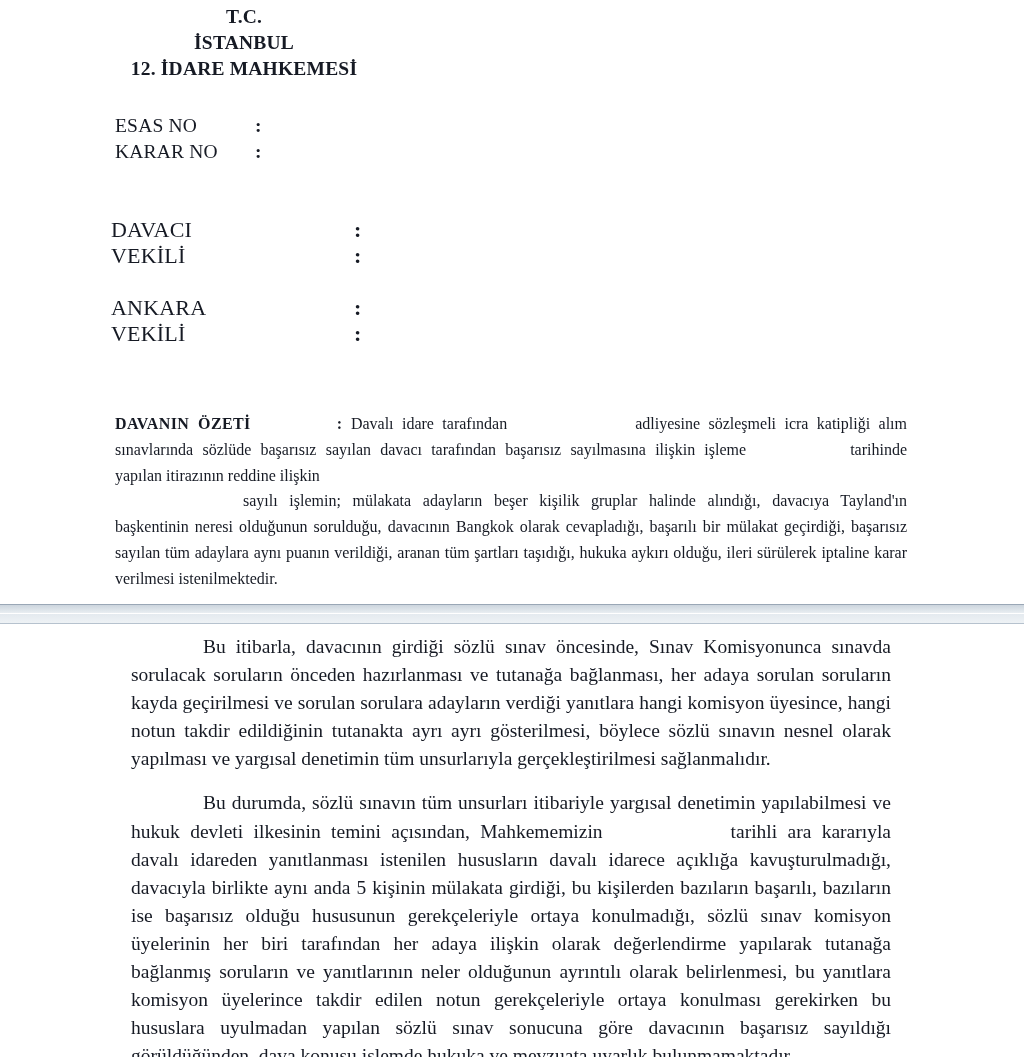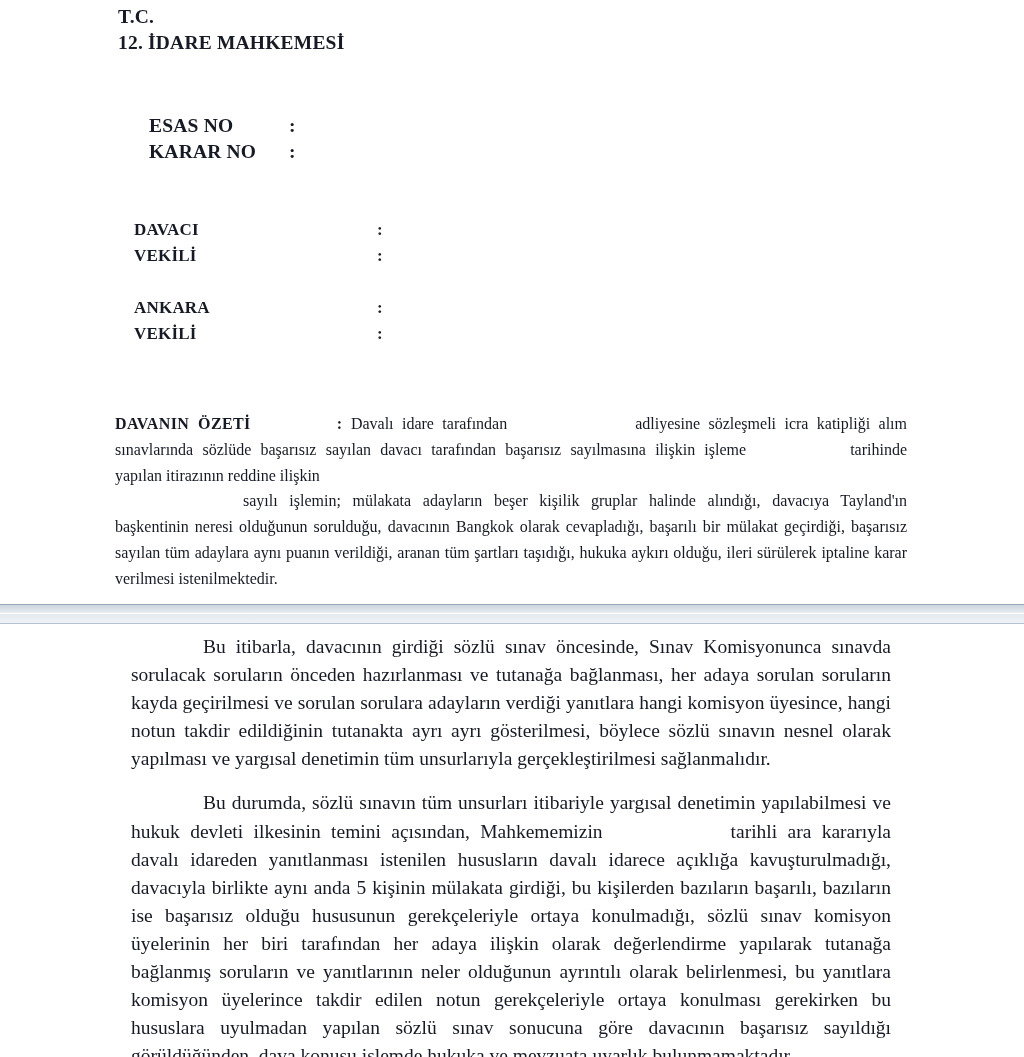--- a/index.html
+++ b/index.html
@@ -20,20 +20,21 @@
     position: absolute;
     inset: 0;
   }
 
   
   .court-heading {
     position: absolute;
     left: 118px;
     top: 4px;
     width: 252px;
+    text-align: center;
     font-weight: bold;
     font-size: 19.5px;
     line-height: 26px;
     letter-spacing: 0.2px;
     font-family: Liberation Serif, serif;
   }
   .court-heading .line { display: block; white-space: nowrap; }
 
   
   .casenum-block {
@@ -42,38 +43,37 @@
     top: 113px;
     font-size: 19.5px;
     line-height: 26px;
   }
   .kv-row {
     display: flex;
     align-items: baseline;
     white-space: nowrap;
   }
   .kv-label {
-    font-weight: bold;
+    font-weight: normal;
     letter-spacing: 0.2px;
-    margin-left: 34px;
   }
   .casenum-block .kv-label { width: 140px; }
   .kv-colon {
     font-weight: bold;
     width: 14px;
     flex: none;
   }
   .kv-value { font-weight: normal; }
 
   
   .parties-block {
     position: absolute;
-    left: 100px;
+    left: 111px;
     top: 217px;
-    font-size: 17px;
+    font-size: 22px;
     line-height: 26px;
   }
   .parties-block .kv-label { width: 243px; }
   .parties-block .spacer { height: 26px; }
 
   
   .summary-block {
     position: absolute;
     left: 115px;
     top: 411px;
@@ -140,20 +140,21 @@
   }
   .body-block b { font-weight: bold; }
 </style>
 </head>
 <body>
 
 <div class="page">
 
   <div class="court-heading">
     <span class="line">T.C.</span>
+    <span class="line">İSTANBUL</span>
     <span class="line">12. İDARE MAHKEMESİ</span>
   </div>
 
   <div class="casenum-block">
     <div class="kv-row">
       <span class="kv-label">ESAS NO</span>
       <span class="kv-colon">:</span>
       <span class="kv-value"></span>
     </div>
     <div class="kv-row">

